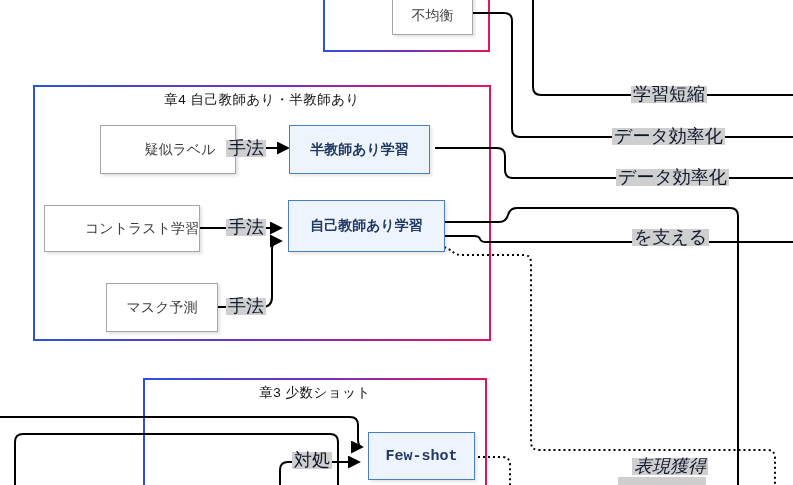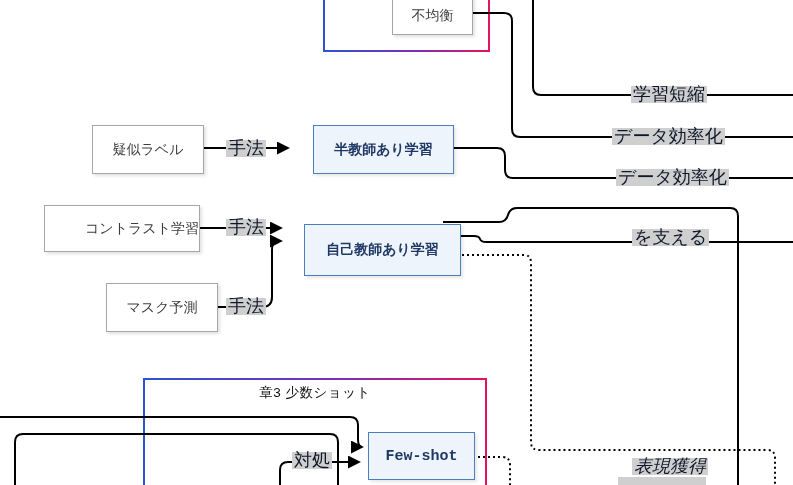--- a/index.html
+++ b/index.html
@@ -31,24 +31,24 @@
     position:absolute;z-index:2;display:flex;align-items:center;justify-content:center;
     background:#ffffff;border:1.5px solid #a6a6a6;color:#3d3d3d;
     font-size:14px;white-space:nowrap;box-shadow:2px 2px 3px rgba(0,0,0,.12);
   }
   .node-hl{
     position:absolute;z-index:2;display:flex;align-items:center;justify-content:center;
     background:#eef4fb;border:1.5px solid #4a7ebf;color:#1f3864;font-weight:bold;
     font-size:14px;white-space:nowrap;box-shadow:2px 2px 3px rgba(0,0,0,.10);
   }
   #node-fukinkou{left:392px;top:-25px;width:81px;height:60px;align-items:flex-end;padding-bottom:9px;box-sizing:border-box;}
-  #node-giji{left:92px;top:125px;width:110px;height:47px;}
-  #node-han{left:313px;top:125px;width:139px;height:47px;}
+  #node-giji{left:100px;top:125px;width:110px;height:47px;padding-left:24px;}
+  #node-han{left:289px;top:125px;width:139px;height:47px;}
   #node-contrast{left:44px;top:205px;width:154px;height:45px;justify-content:flex-end;}
-  #node-jiko{left:288px;top:224px;width:155px;height:50px;margin-left:16px;}
+  #node-jiko{left:288px;top:200px;width:155px;height:50px;}
   #node-mask{left:106px;top:283px;width:110px;height:47px;}
   #node-fewshot{left:368px;top:432px;width:105px;height:46px;font-size:15px;font-family:Liberation Mono, monospace;}
 
   
   .elabel{
     position:absolute;z-index:2;background:#cfcfcf;color:#0f172a;
     font-size:18px;line-height:17px;padding:0 2px;white-space:nowrap;
   }
   #elabel-shuhou1{left:226px;top:140px;}
   #elabel-shuhou2{left:226px;top:219px;}
@@ -60,20 +60,23 @@
   #elabel-sasaeru{left:632px;top:229px;font-family:Liberation Serif, serif;}
   #elabel-hyougen{left:632px;top:458px;font-style:italic;}
   #elabel-cutoff{left:618px;top:477px;width:88px;height:10px;padding:0;}
 </style>
 </head>
 <body>
 
 <div id="stage">
 
   <div class="group" id="group-top"></div>
+  <div class="group" id="group-ch4">
+    <div class="group-title">章4 自己教師あり・半教師あり</div>
+  </div>
   <div class="group" id="group-ch3">
     <div class="group-title">章3 少数ショット</div>
   </div>
 
   <svg id="connectors" width="793" height="485" viewBox="0 0 793 485">
     <defs>
       <marker id="arr" viewBox="0 0 10 10" refX="8.5" refY="5" markerWidth="6.5" markerHeight="6.5" orient="auto-start-reverse">
         <path d="M0,0 L10,5 L0,10 z" fill="#000"></path>
       </marker>
     </defs>

